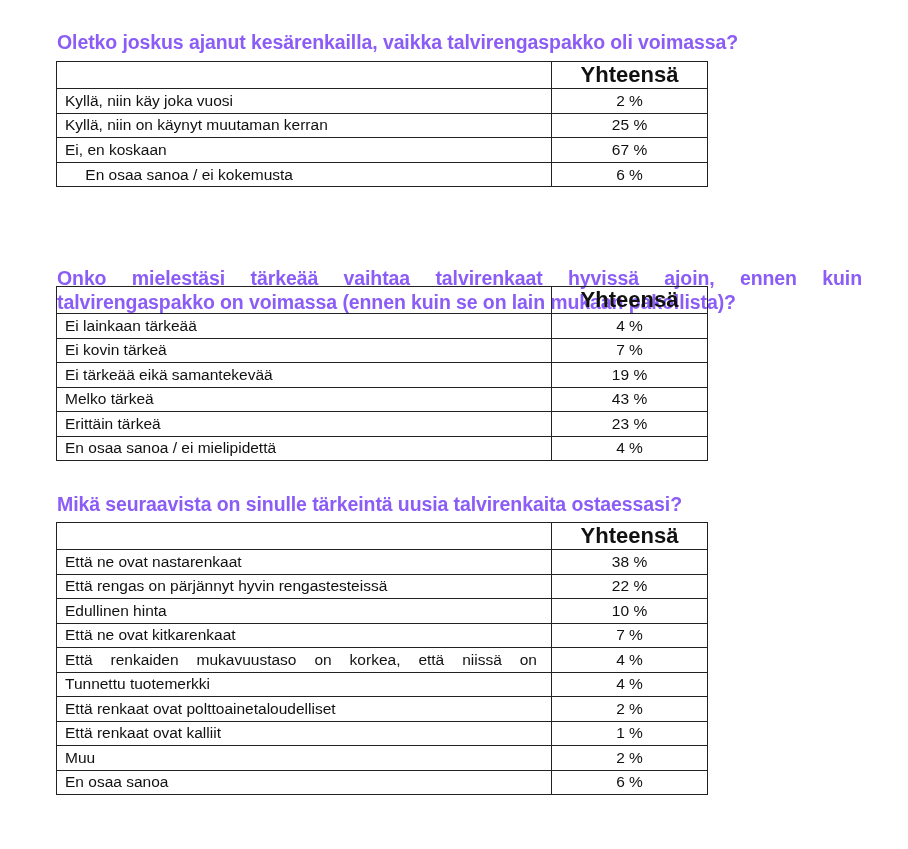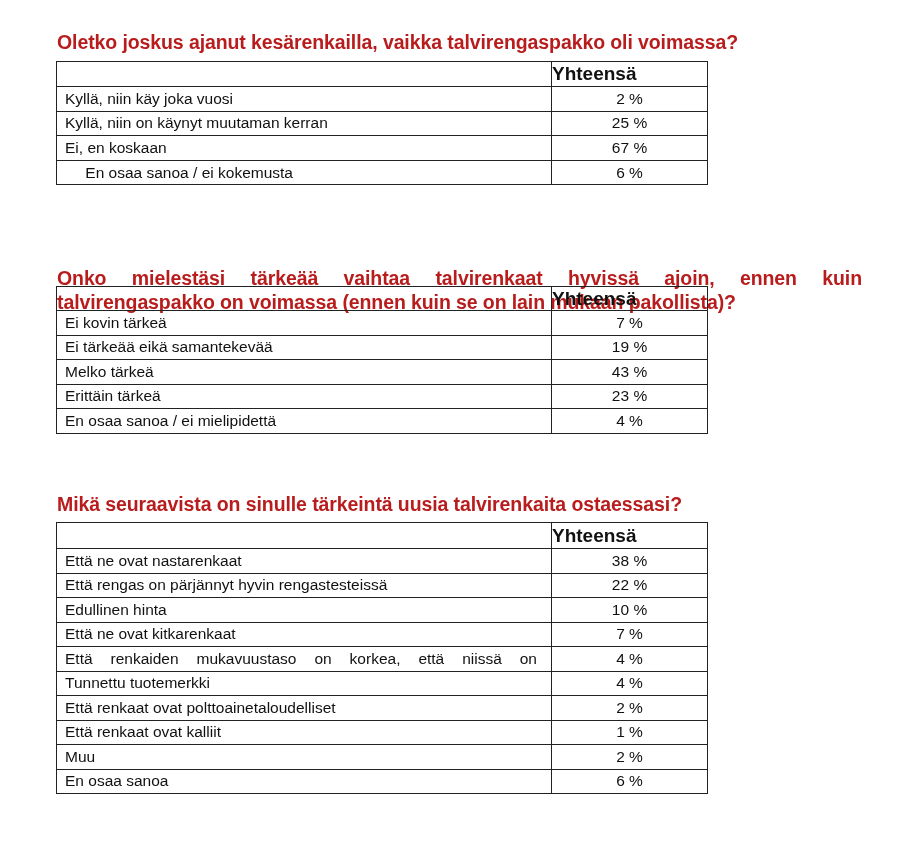--- a/index.html
+++ b/index.html
@@ -1,28 +1,28 @@
 <!DOCTYPE html>
 <html><head>
 <meta charset="utf-8">
 <style>
   html, body { margin: 0; padding: 0; background: #ffffff; }
   body { width: 908px; height: 849px; position: relative; overflow: hidden;
          font-family: "Liberation Sans", sans-serif; color: #111; }
   .q-title { position: absolute; left: 57px; font-weight: bold; font-size: 19.5px;
-             line-height: 24px; color: #b91c1c; margin: 0; letter-spacing: -0.1px; }
+             line-height: 24px; color: #8b5cf6; margin: 0; letter-spacing: -0.1px; }
   #q1-title { top: 30px; white-space: nowrap; }
   #q2-title { top: 230px; width: 805px; text-align: justify; text-align-last: left; margin-top: 36px; }
   #q3-title { top: 492px; white-space: nowrap; }
   table.survey { position: absolute; left: 56px; width: 651px; border-collapse: collapse;
                  table-layout: fixed; font-size: 15.5px; }
   table.survey td, table.survey th { border: 1.3px solid #222; padding: 0 0 0 8px; }
   table.survey col.c1 { width: 495px; }
   table.survey col.c2 { width: 156px; }
-  table.survey th { font-weight: bold; font-size: 19px; text-align: left; padding: 0; }
+  table.survey th { font-weight: bold; font-size: 22px; text-align: center; padding: 0; }
   table.survey th.blank { padding: 0; }
   table.survey td.val { text-align: center; padding: 0; }
   #t1 { top: 61px; }
   #t1 th { height: 24px; }
   #t1 td { height: 23.6px; }
   #t2 { top: 286px; }
   #t2 th { height: 23px; }
   #t2 td { height: 23.5px; }
   #t3 { top: 522px; }
   #t3 th { height: 25px; }
@@ -70,20 +70,24 @@
       <col class="c1">
       <col class="c2">
     </colgroup>
   <thead>
     <tr>
       <th class="blank"></th>
       <th>Yhteensä</th>
     </tr>
   </thead>
   <tbody>
+      <tr>
+        <td class="label-cell">Ei lainkaan tärkeää</td>
+        <td class="val">4 %</td>
+      </tr>
       <tr>
         <td class="label-cell">Ei kovin tärkeä</td>
         <td class="val">7 %</td>
       </tr>
       <tr>
         <td class="label-cell">Ei tärkeää eikä samantekevää</td>
         <td class="val">19 %</td>
       </tr>
       <tr>
         <td class="label-cell">Melko tärkeä</td>

